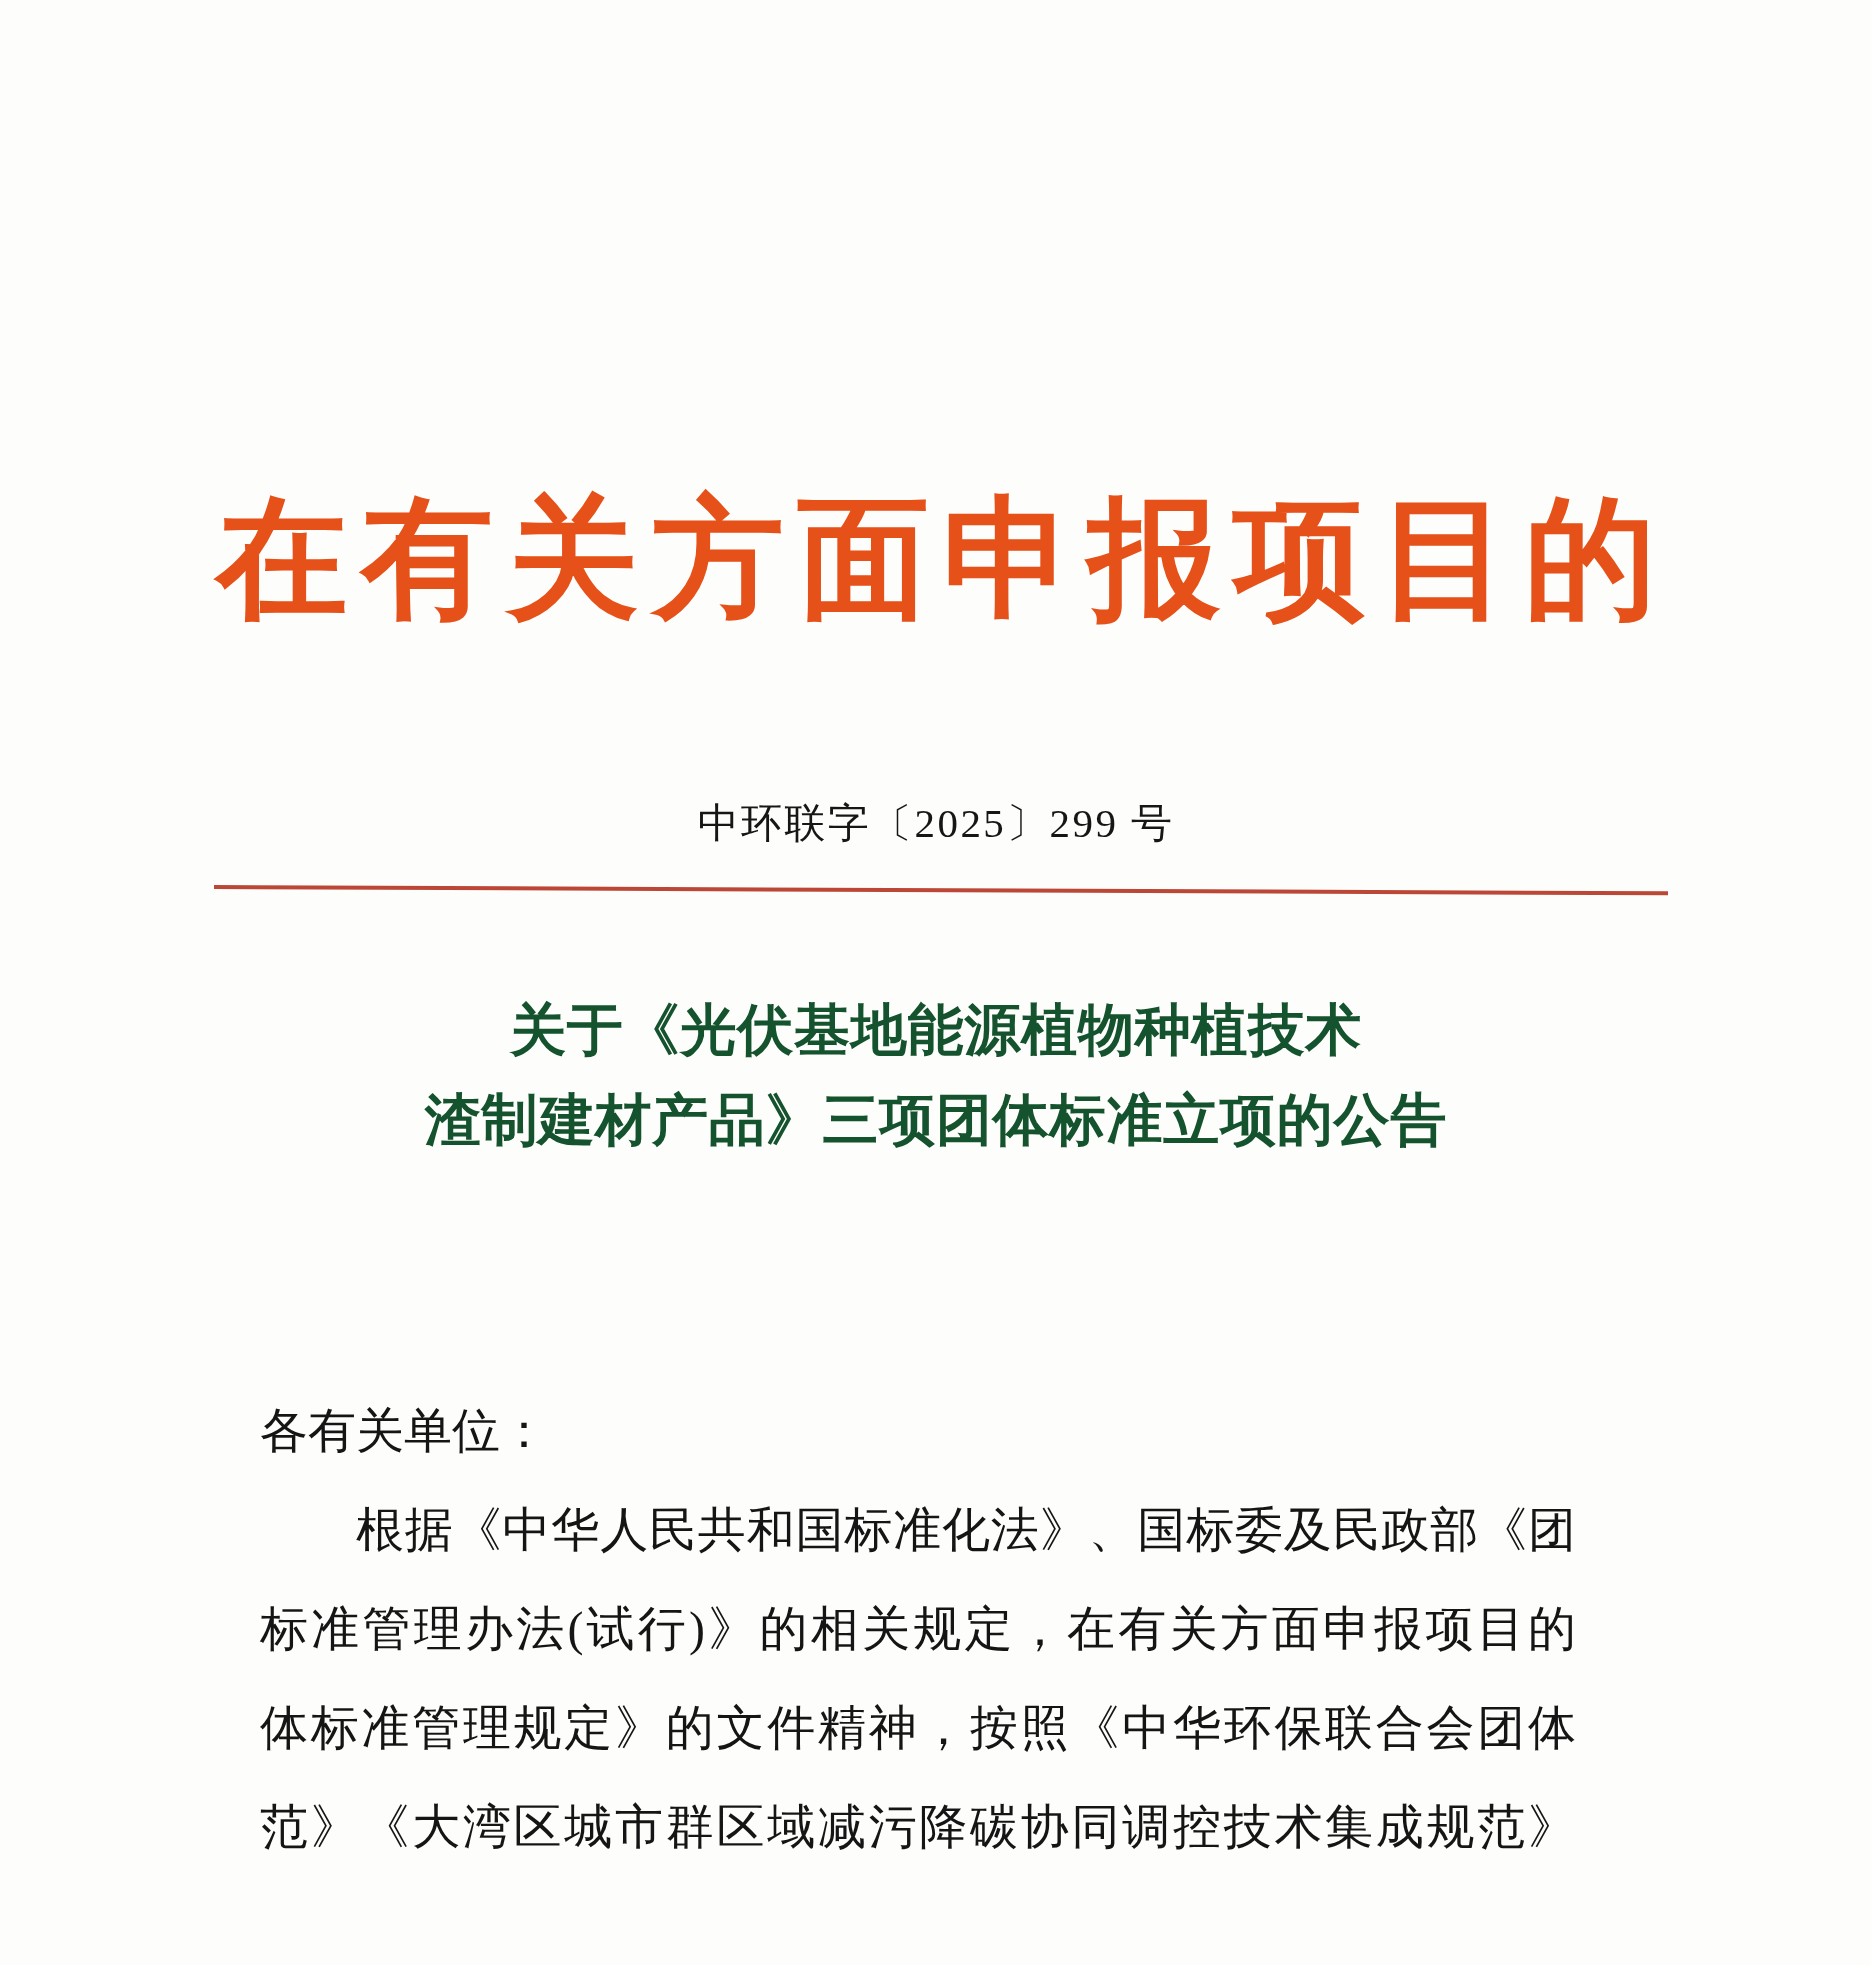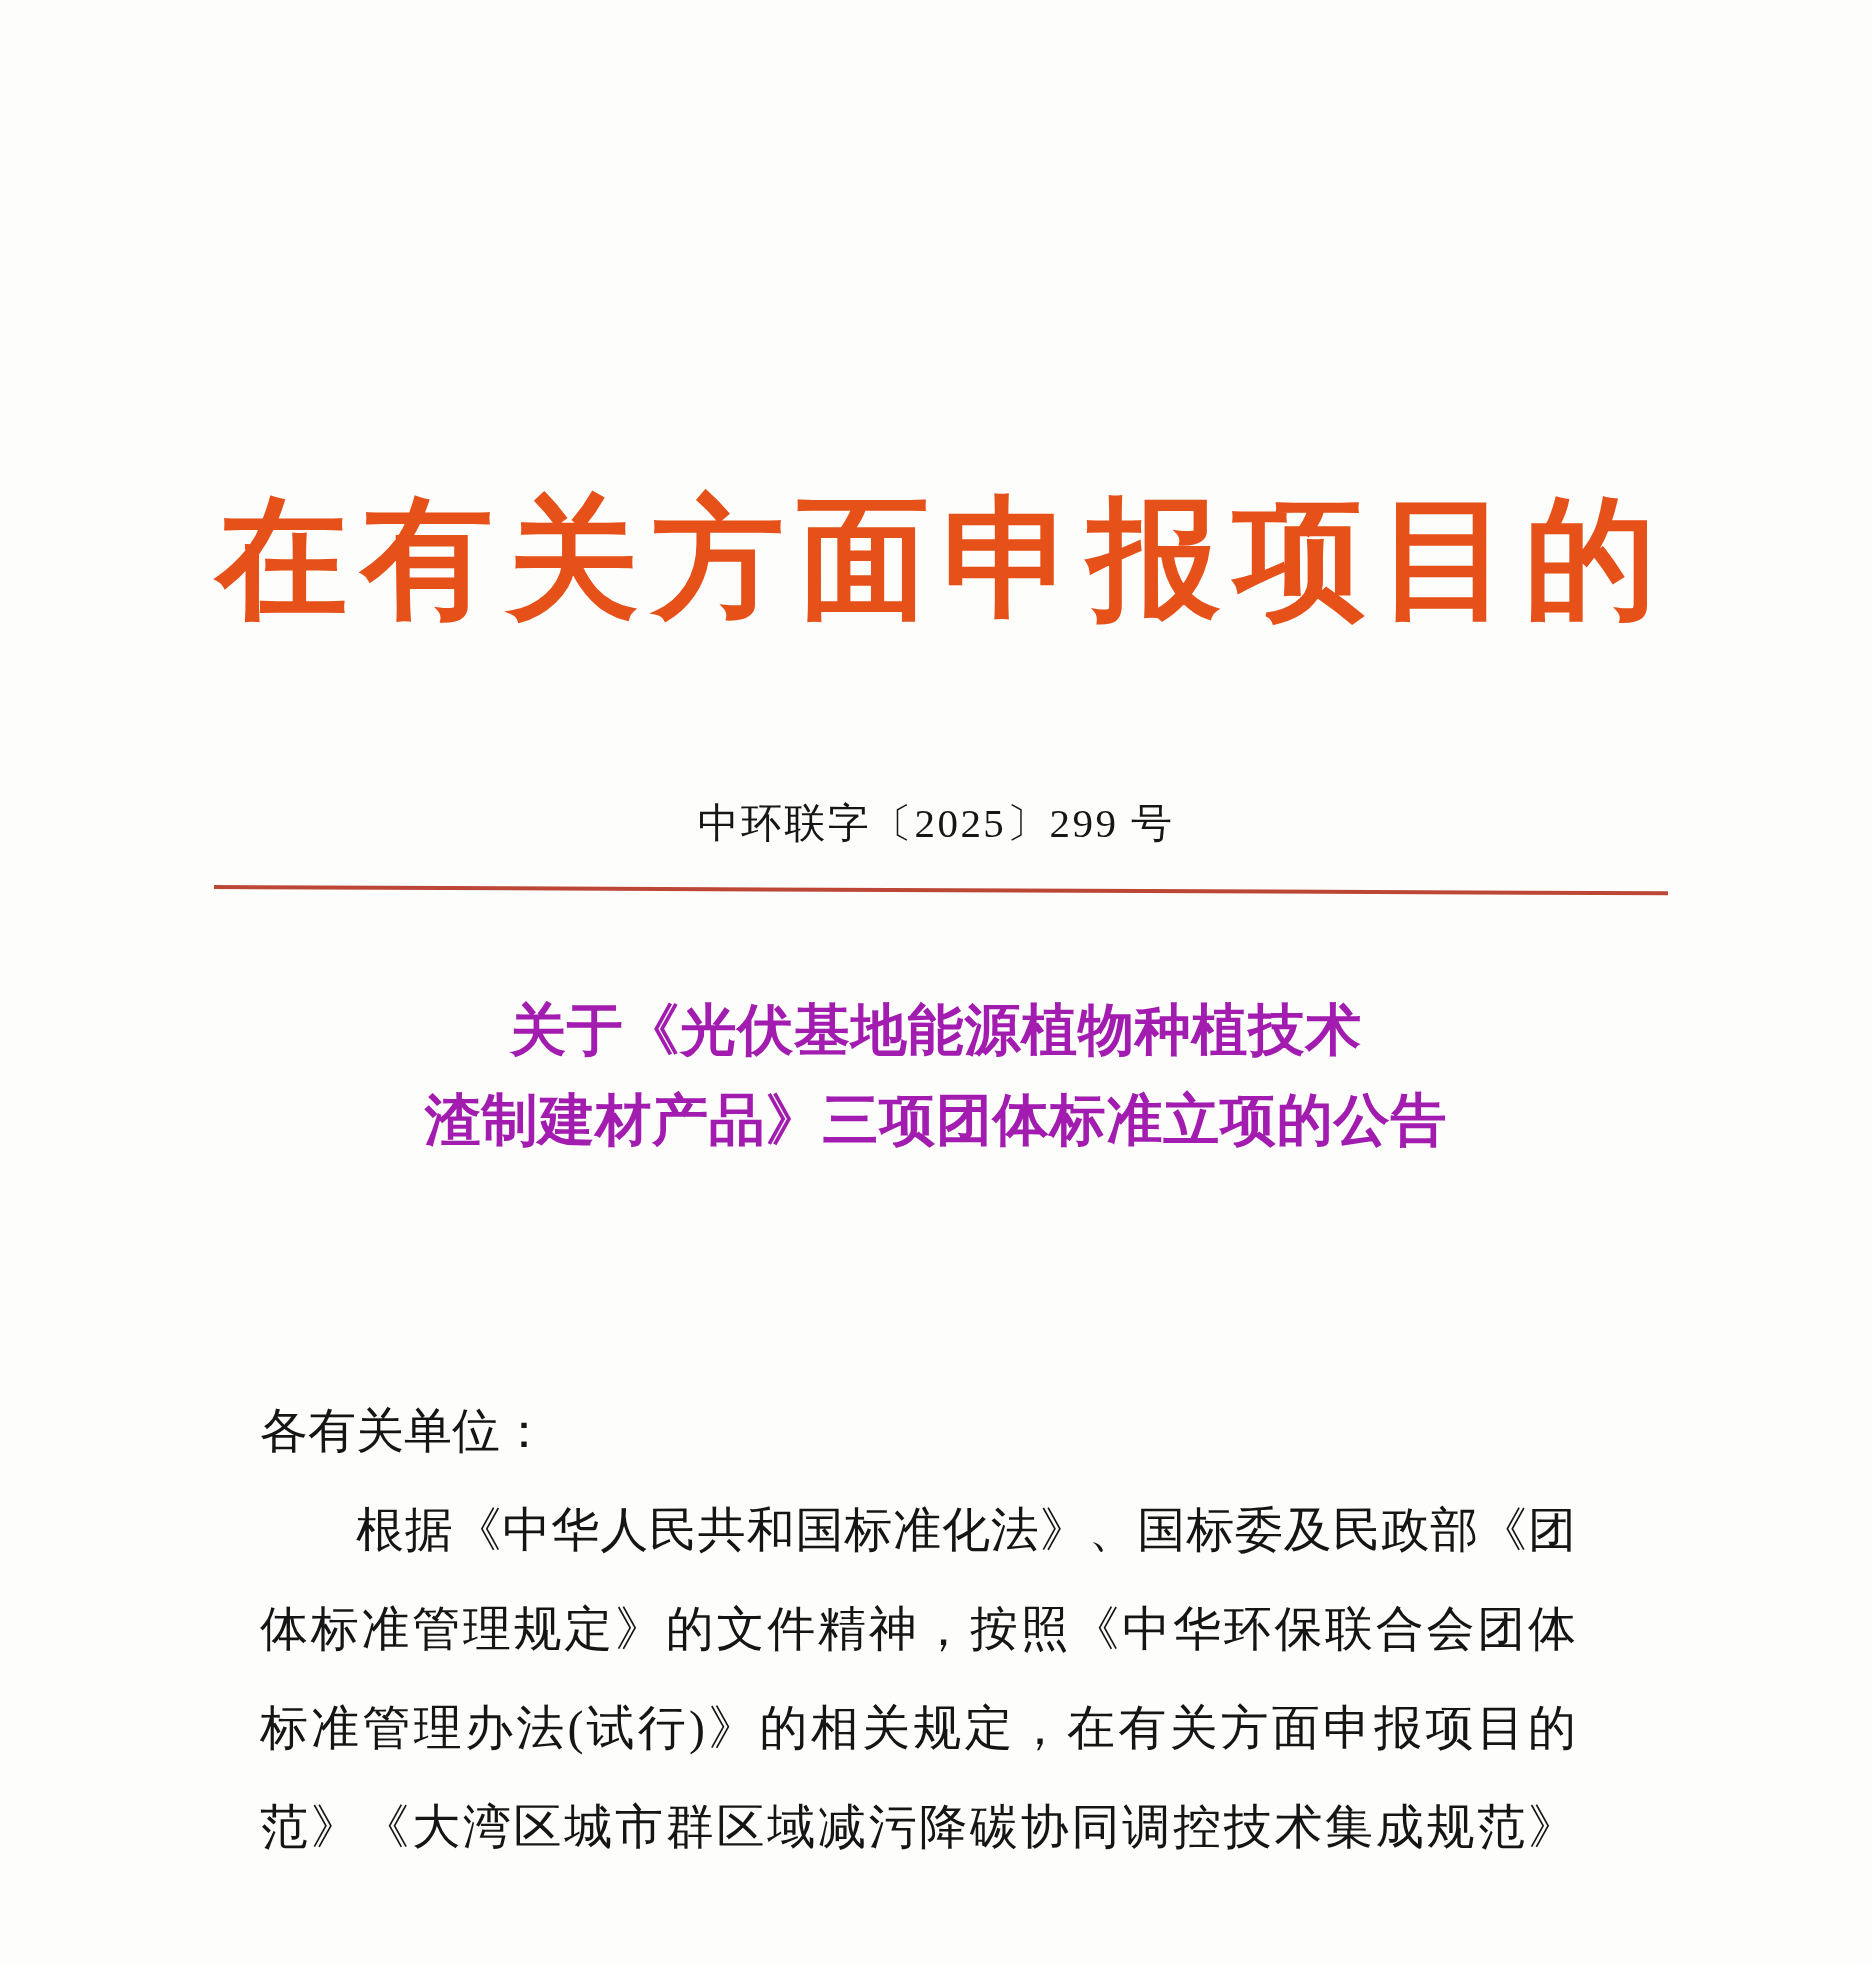--- a/index.html
+++ b/index.html
@@ -62,21 +62,21 @@
   .doc-title {
     position: absolute;
     top: 985px;
     left: 86px;
     right: 86px;
     text-align: center;
     font-size: 56px;
     line-height: 90px;
     font-weight: 700;
     letter-spacing: 0.8px;
-    color: #a21caf;
+    color: #14532d;
     white-space: nowrap;
   }
   
   .doc-body {
     position: absolute;
     top: 1381px;
     left: 260px;
     width: 1316px;
     font-size: 48px;
     line-height: 99px;
@@ -109,20 +109,20 @@
   <div class="divider"></div>
 
   <div class="doc-title">
     <div>关于《光伏基地能源植物种植技术</div>
     <div>渣制建材产品》三项团体标准立项的公告</div>
   </div>
 
   <div class="doc-body">
     <div class="line salute">各有关单位：</div>
     <div class="line indent">根据《中华人民共和国标准化法》、国标委及民政部《团</div>
+    <div class="line">标准管理办法(试行)》的相关规定，在有关方面申报项目的</div>
     <div class="line">体标准管理规定》的文件精神，按照《中华环保联合会团体</div>
-    <div class="line">标准管理办法(试行)》的相关规定，在有关方面申报项目的</div>
     <div class="line">范》《大湾区城市群区域减污降碳协同调控技术集成规范》</div>
 
   </div>
 
 </div>
 
 
 </body></html>

